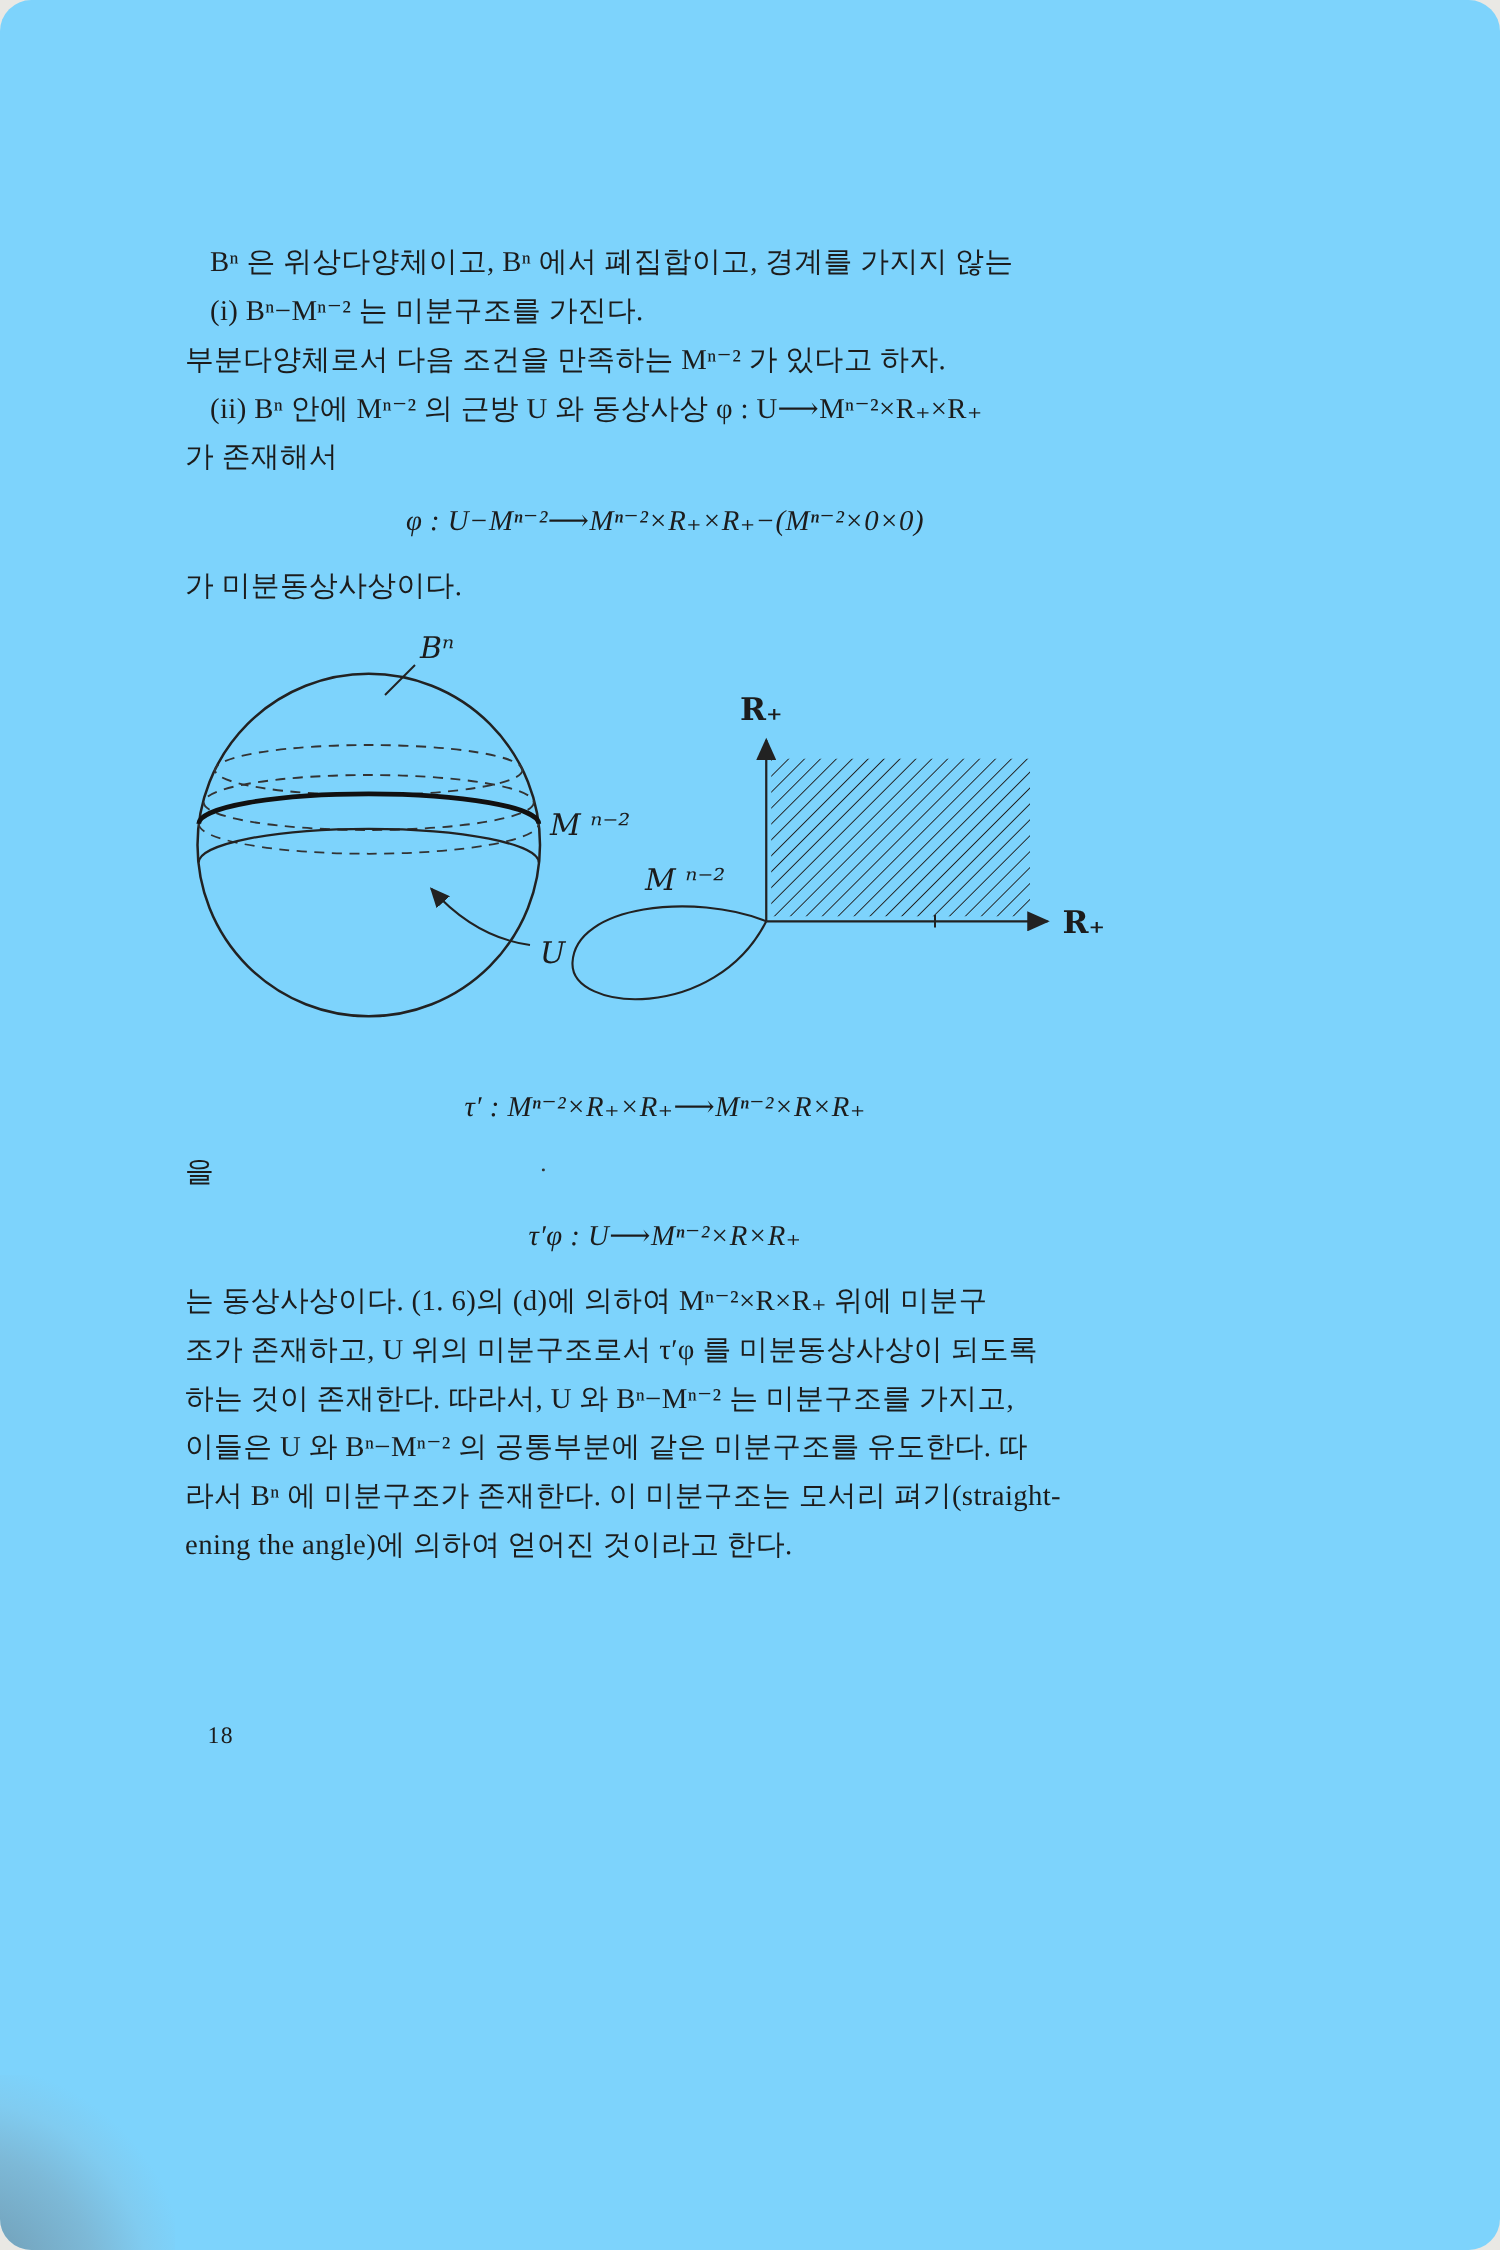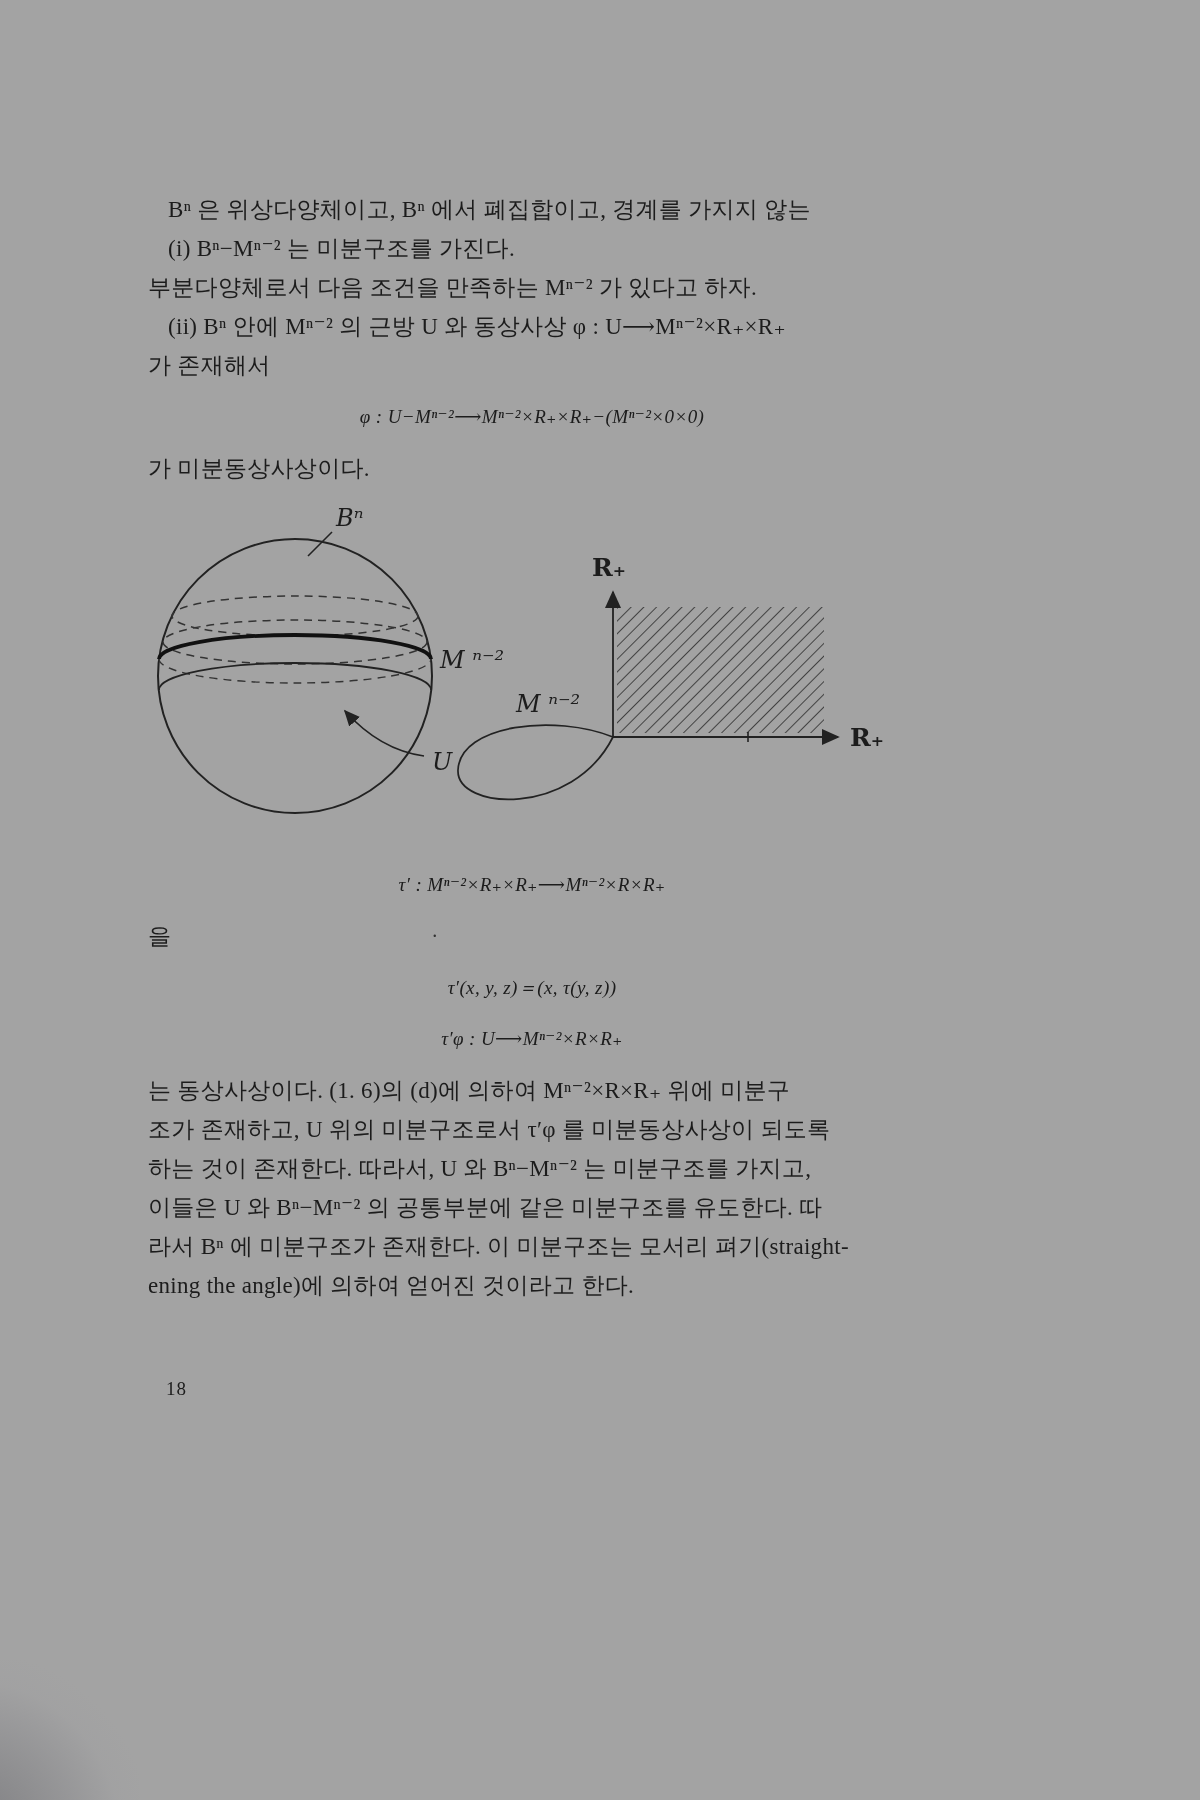--- a/index.html
+++ b/index.html
@@ -4,38 +4,39 @@
 <style>
   * { margin:0; padding:0; box-sizing:border-box; }
   html, body { width:1200px; }
   body {
     background:#e9e8e4;
     font-family:"Liberation Serif","DejaVu Serif",serif;
   }
   .page {
     position:relative;
     width:1200px; height:1800px;
-    background:#a3a3a3;
+    background:#7dd3fc;
     color:#1c1c1c;
     overflow:hidden;
+    border-radius:25px;
   }
   .text-col {
     position:absolute;
     left:148px; top:190px;
     width:768px;
   }
   .line {
     font-size:23px;
     line-height:39px;
     letter-spacing:0.3px;
     white-space:nowrap;
   }
   .indent { text-indent:20px; }
   .formula {
-    font-size:19px;
+    font-size:23px;
     font-style:italic;
     text-align:center;
     line-height:38px;
     margin:13px 0 13px 0;
     letter-spacing:0.4px;
   }
   .eul-line { position:relative; }
   .artifact-dot {
     position:absolute;
     left:37%;
@@ -134,21 +135,20 @@
       </svg>
     </figure>
 
     <p class="formula">τ′ : Mⁿ⁻²×R₊×R₊⟶Mⁿ⁻²×R×R₊</p>
 
     <p class="line eul-line">
       <span>을</span>
       <span class="artifact-dot">.</span>
     </p>
 
-    <p class="formula">τ′(x, y, z)＝(x, τ(y, z))</p>
 
 
     <p class="formula">τ′φ : U⟶Mⁿ⁻²×R×R₊</p>
 
     <p class="line">는 동상사상이다. (1. 6)의 (d)에 의하여 Mⁿ⁻²×R×R₊ 위에 미분구</p>
     <p class="line">조가 존재하고, U 위의 미분구조로서 τ′φ 를 미분동상사상이 되도록</p>
     <p class="line">하는 것이 존재한다. 따라서, U 와 Bⁿ−Mⁿ⁻² 는 미분구조를 가지고,</p>
     <p class="line">이들은 U 와 Bⁿ−Mⁿ⁻² 의 공통부분에 같은 미분구조를 유도한다. 따</p>
     <p class="line">라서 Bⁿ 에 미분구조가 존재한다. 이 미분구조는 모서리 펴기(straight-</p>
     <p class="line">ening the angle)에 의하여 얻어진 것이라고 한다.</p>

